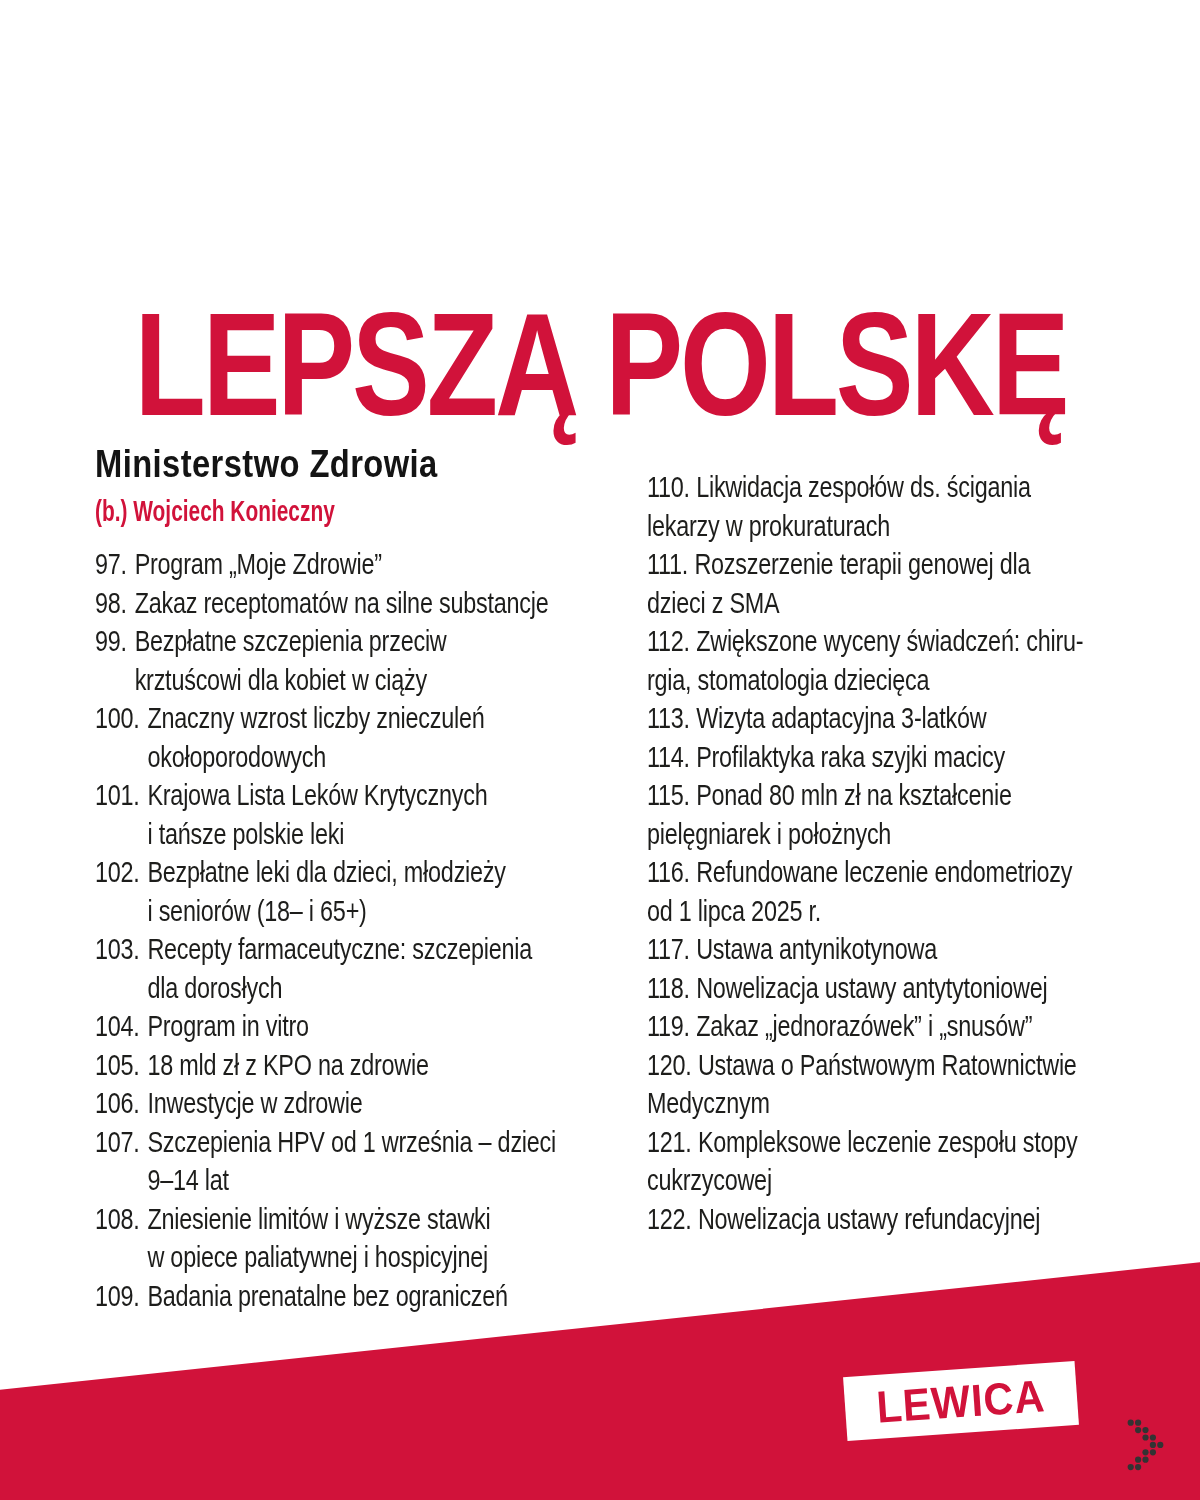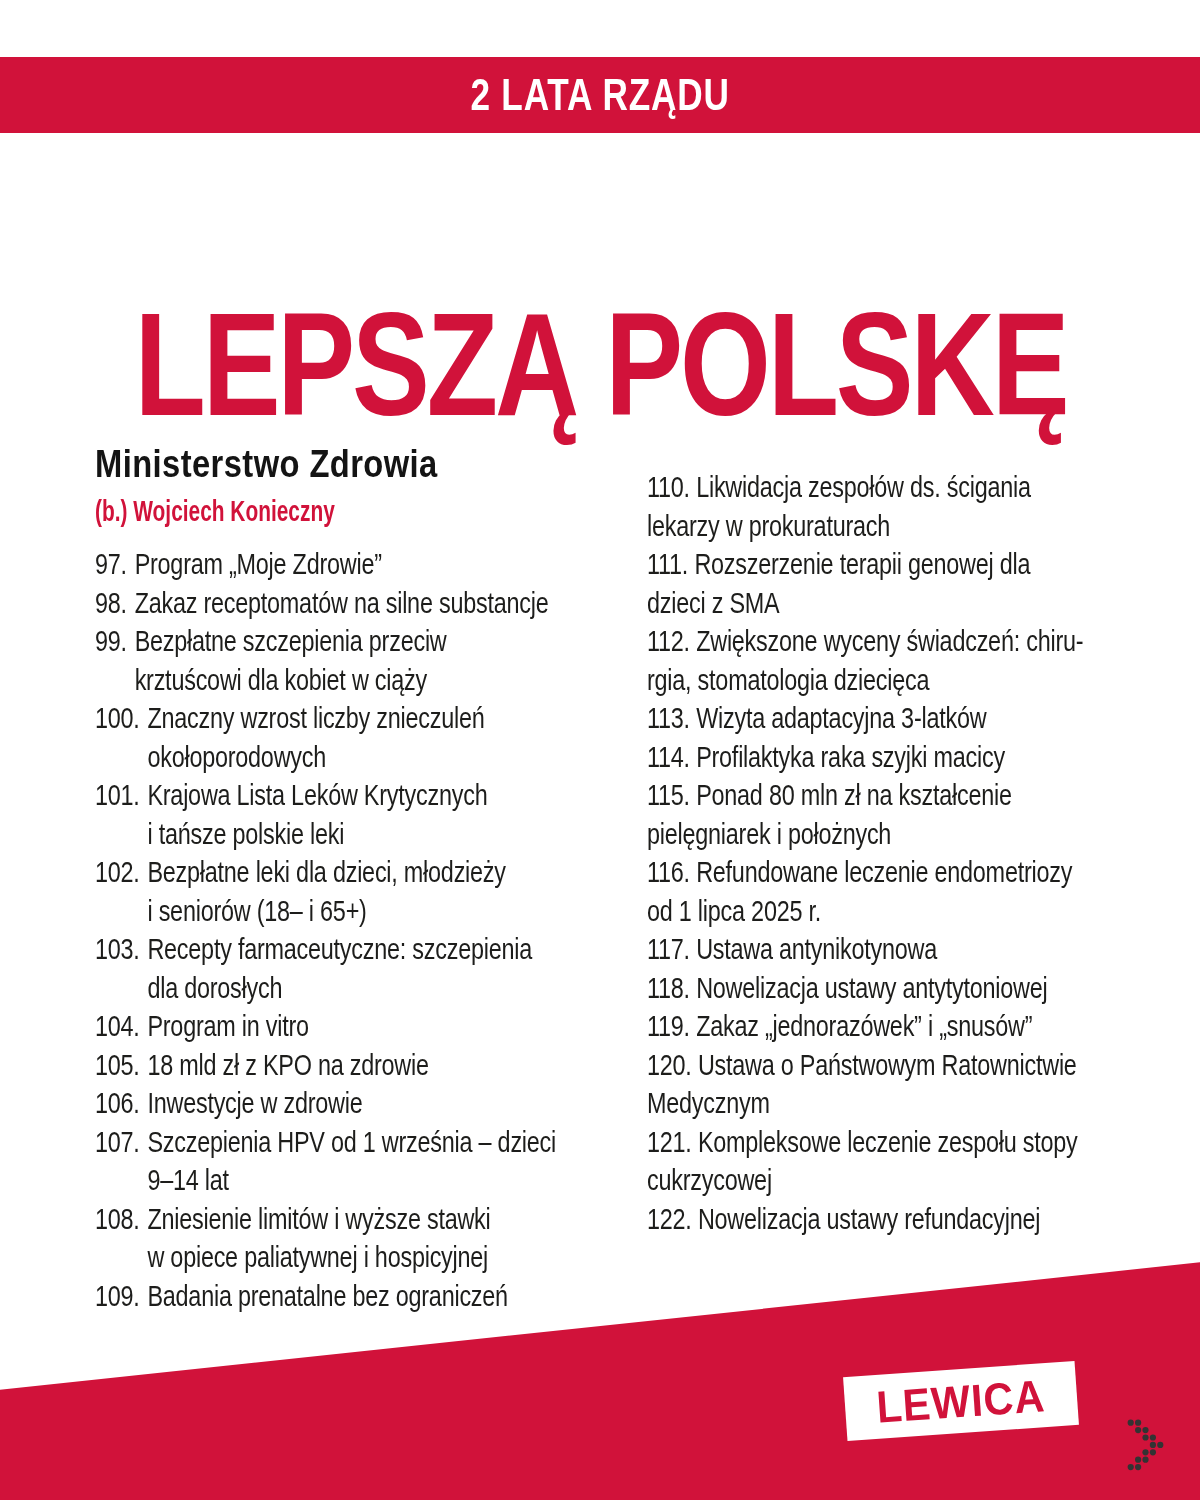--- a/index.html
+++ b/index.html
@@ -61,23 +61,20 @@
     color:var(--red);font-size:45px;font-weight:bold;line-height:1;
     display:inline-block;transform:scaleX(0.92);letter-spacing:1px;
   }
   .chevron{position:absolute;left:1127px;top:1419px;width:41px;height:56px;}
 </style>
 </head>
 <body>
 
 <div class="page">
 
-  <div class="top-banner">
-    <span class="label">2 LATA RZĄDU</span>
-  </div>
 
   <div class="headline h2">
     <span class="stretch">LEPSZĄ POLSKĘ</span>
   </div>
 
   <div class="section-title">Ministerstwo Zdrowia</div>
   <div class="section-subtitle">(b.) Wojciech Konieczny</div>
 
   <div class="col col-left">
     <div class="item">

